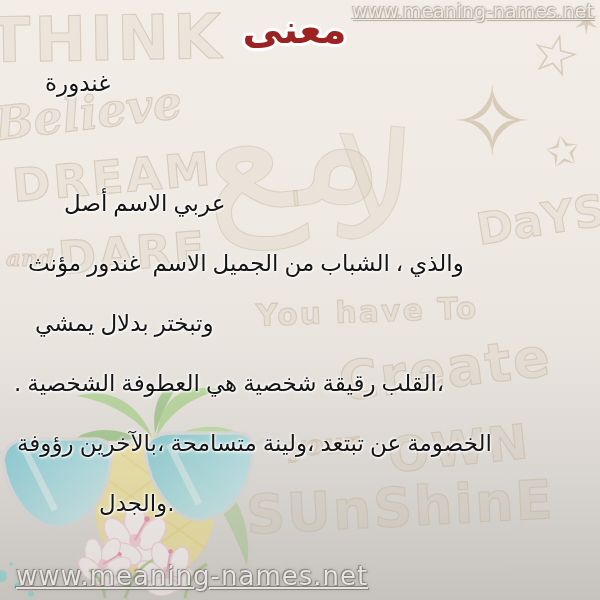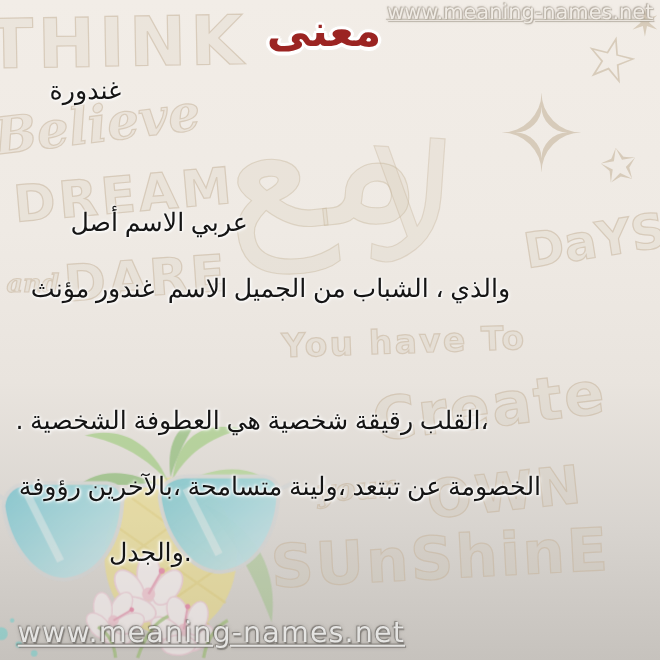--- a/index.html
+++ b/index.html
@@ -170,17 +170,18 @@
   <div class="wm wm-top">www.meaning-names.net</div>
   <div class="wm wm-bottom">www.meaning-names.net</div>
 
   <h1 class="title">
       <span class="w">معنى</span>
     </h1>
 
   <div class="line l1"><span class="w">غندورة</span></div>
   <div class="line l3"><span class="w">أصل</span><span class="w">الاسم</span><span class="w">عربي</span></div>
   <div class="line l4"><span class="w">مؤنث</span><span class="w">غندور</span><span class="w"></span><span class="w">الاسم</span><span class="w">الجميل</span><span class="w">من</span><span class="w">الشباب</span><span class="w">،</span><span class="w">والذي</span></div>
+  <div class="line l5"><span class="w">يمشي</span><span class="w">بدلال</span><span class="w">وتبختر</span></div>
   <div class="line l6"><span class="w">.</span><span class="w">الشخصية</span><span class="w">العطوفة</span><span class="w">هي</span><span class="w">شخصية</span><span class="w">رقيقة</span><span class="w">القلب،</span></div>
   <div class="line l7"><span class="w">رؤوفة</span><span class="w">بالآخرين،</span><span class="w">متسامحة</span><span class="w">ولينة،</span><span class="w">تبتعد</span><span class="w">عن</span><span class="w">الخصومة</span></div>
   <div class="line l8"><span class="w">والجدل.</span></div>
 
 </div>
 
 </body></html>

